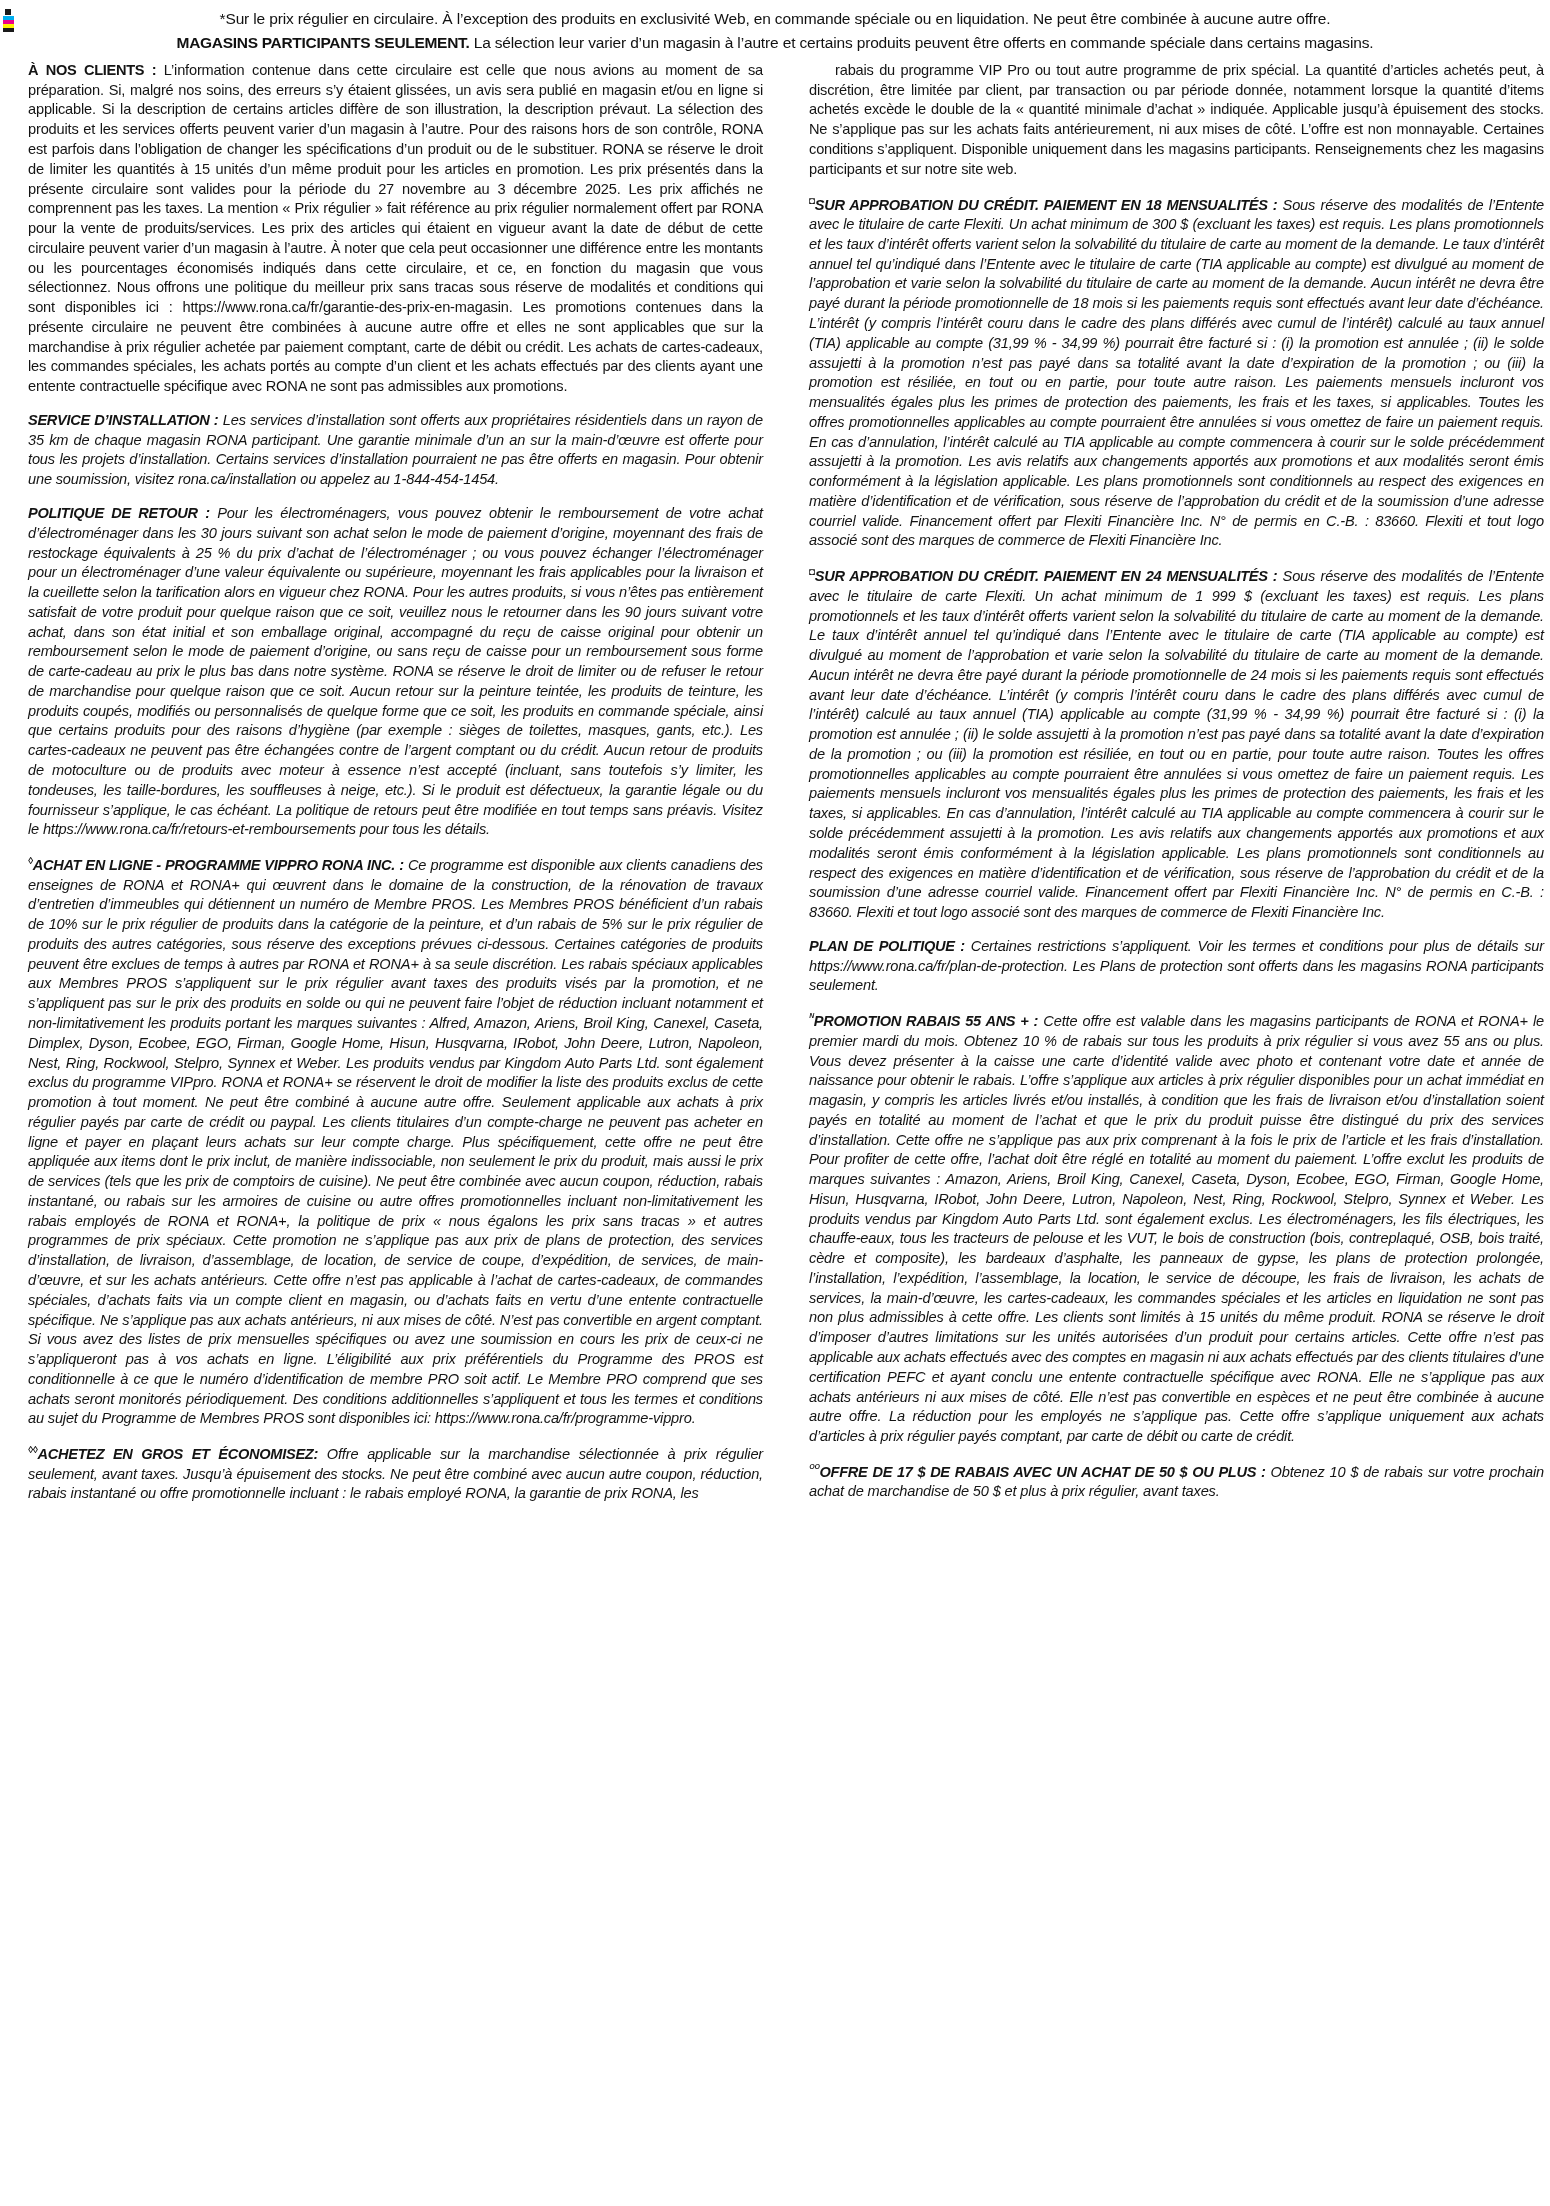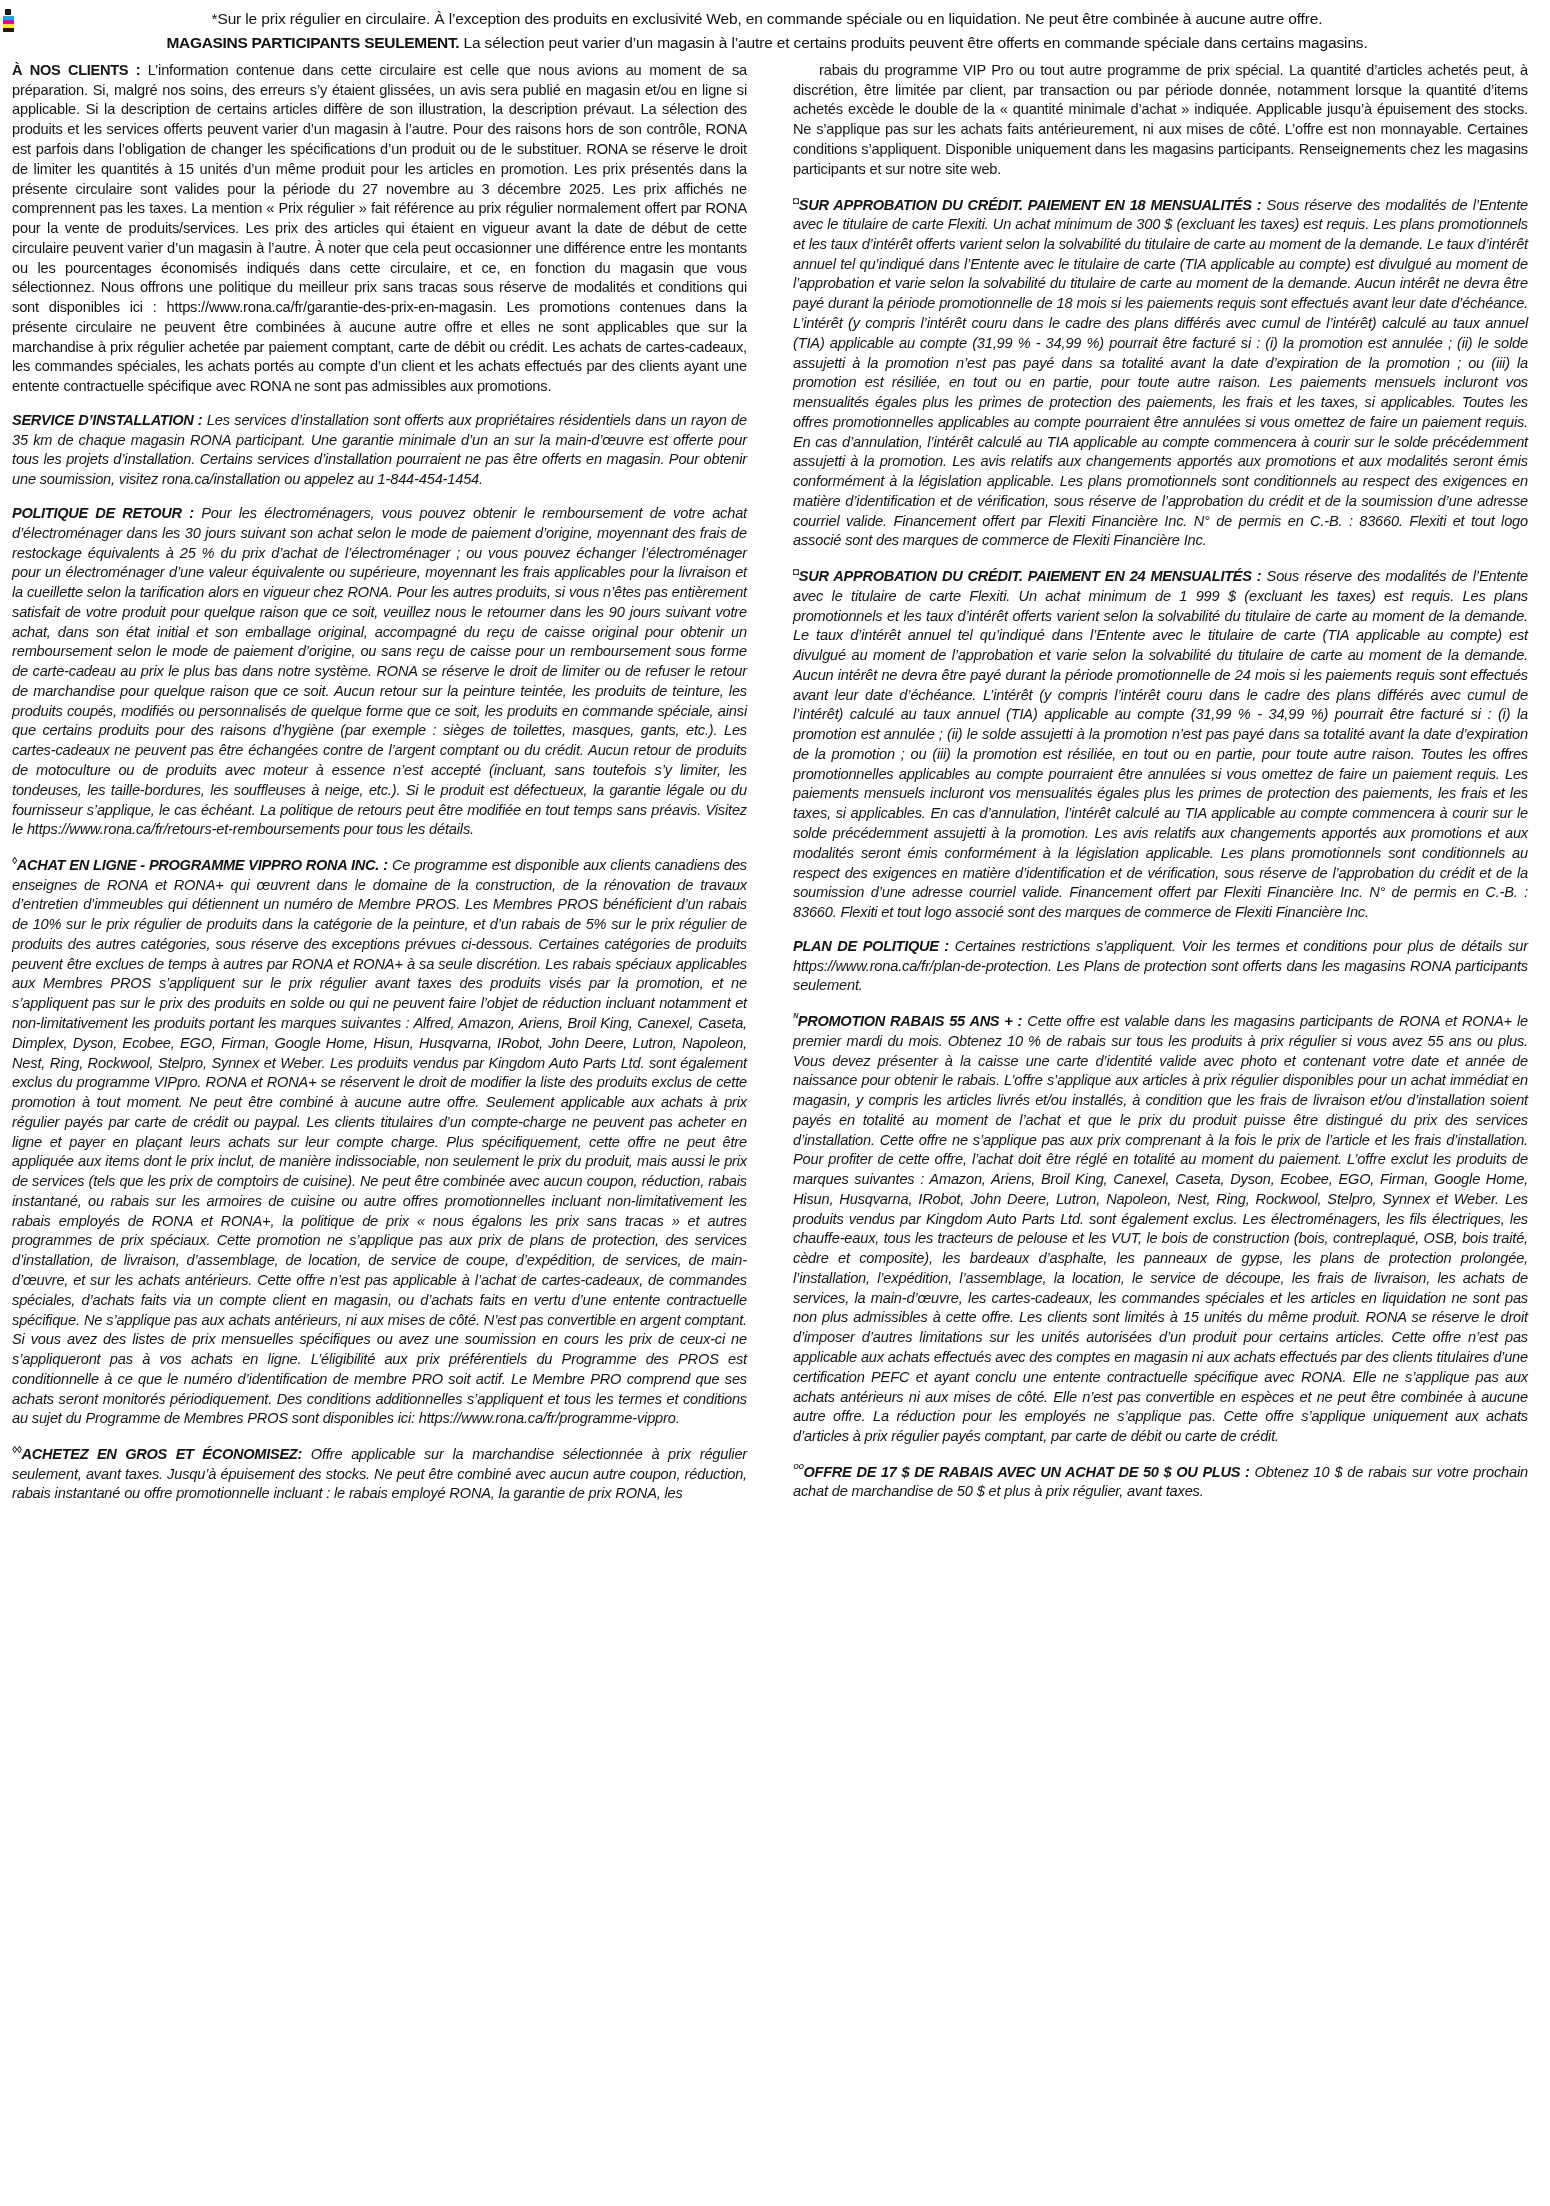--- a/index.html
+++ b/index.html
@@ -13,21 +13,21 @@
     height: 2206px;
     font-family: "Liberation Sans", sans-serif;
     color: #111111;
     overflow: hidden;
     position: relative;
   }
   .page {
     width: 1550px;
     height: 2117px;
     box-sizing: border-box;
-    padding: 8px 16px 0 0;
+    padding: 8px 16px 0 16px;
     position: relative;
   }
 
   
   .banner {
     width: 100%;
     text-align: center;
   }
   .banner-line {
     font-size: 15.5px;
@@ -117,21 +117,21 @@
   <div class="reg-dot"></div>
   <div class="reg-marks">
     <i class="c1"></i>
       <i class="c2"></i>
       <i class="c3"></i>
       <i class="c4"></i>
   </div>
 
   <div class="banner">
     <p class="banner-line">*Sur le prix régulier en circulaire. À l’exception des produits en exclusivité Web, en commande spéciale ou en liquidation. Ne peut être combinée à aucune autre offre.</p>
-    <p class="banner-line bold-lead"><strong>MAGASINS PARTICIPANTS SEULEMENT.</strong><span> La sélection peut varier d’un magasin à l’autre et certains produits peuvent être offerts en commande spéciale dans certains magasins.</span></p>
+    <p class="banner-line bold-lead"><strong>MAGASINS PARTICIPANTS SEULEMENT.</strong><span> La sélection leur varier d’un magasin à l’autre et certains produits peuvent être offerts en commande spéciale dans certains magasins.</span></p>
   </div>
 
   <div class="columns">
 
     <div class="col">
 
       <p class="para"><span class="hd">À NOS CLIENTS :</span><span> L’information contenue dans cette circulaire est celle que nous avions au moment de sa préparation. Si, malgré nos soins, des erreurs s’y étaient glissées, un avis sera publié en magasin et/ou en ligne si applicable. Si la description de certains articles diffère de son illustration, la description prévaut. La sélection des produits et les services offerts peuvent varier d’un magasin à l’autre. Pour des raisons hors de son contrôle, RONA est parfois dans l’obligation de changer les spécifications d’un produit ou de le substituer. RONA se réserve le droit de limiter les quantités à 15 unités d’un même produit pour les articles en promotion. Les prix présentés dans la présente circulaire sont valides pour la période du 27 novembre au 3 décembre 2025.  Les prix affichés ne comprennent pas les taxes. La mention « Prix régulier » fait référence au prix régulier normalement offert par RONA pour la vente de produits/services. Les prix des articles qui étaient en vigueur avant la date de début de cette circulaire peuvent varier d’un magasin à l’autre. À noter que cela peut occasionner une différence entre les montants ou les pourcentages économisés indiqués dans cette circulaire, et ce, en fonction du magasin que vous sélectionnez. Nous offrons une politique du meilleur prix sans tracas sous réserve de modalités et conditions qui sont disponibles ici : https://www.rona.ca/fr/garantie-des-prix-en-magasin. Les promotions contenues dans la présente circulaire ne peuvent être combinées à aucune autre offre et elles ne sont applicables que sur la marchandise à prix régulier achetée par paiement comptant, carte de débit ou crédit. Les achats de cartes-cadeaux, les commandes spéciales, les achats portés au compte d’un client et les achats effectués par des clients ayant une entente contractuelle spécifique avec RONA ne sont pas admissibles aux promotions.</span></p>
 
       <p class="para"><span class="hd">SERVICE D’INSTALLATION :</span><span> Les services d’installation sont offerts aux propriétaires résidentiels dans un rayon de 35 km de chaque magasin RONA participant. Une garantie minimale d’un an sur la main-d’œuvre est offerte pour tous les projets d’installation. Certains services d’installation pourraient ne pas être offerts en magasin. Pour obtenir une soumission, visitez rona.ca/installation ou appelez au 1-844-454-1454.</span></p>
 

